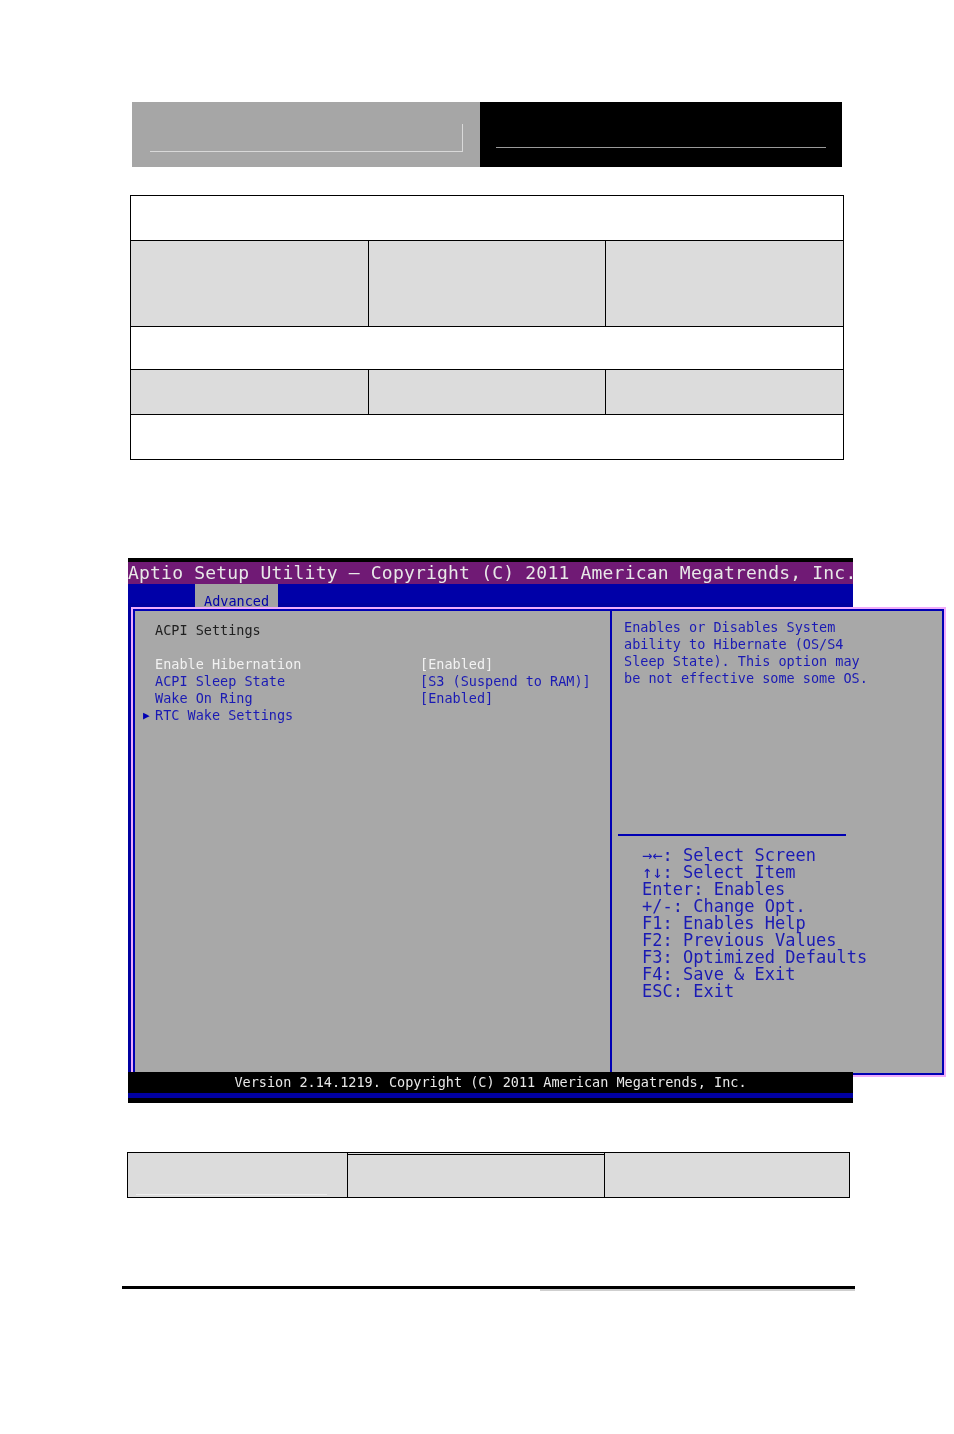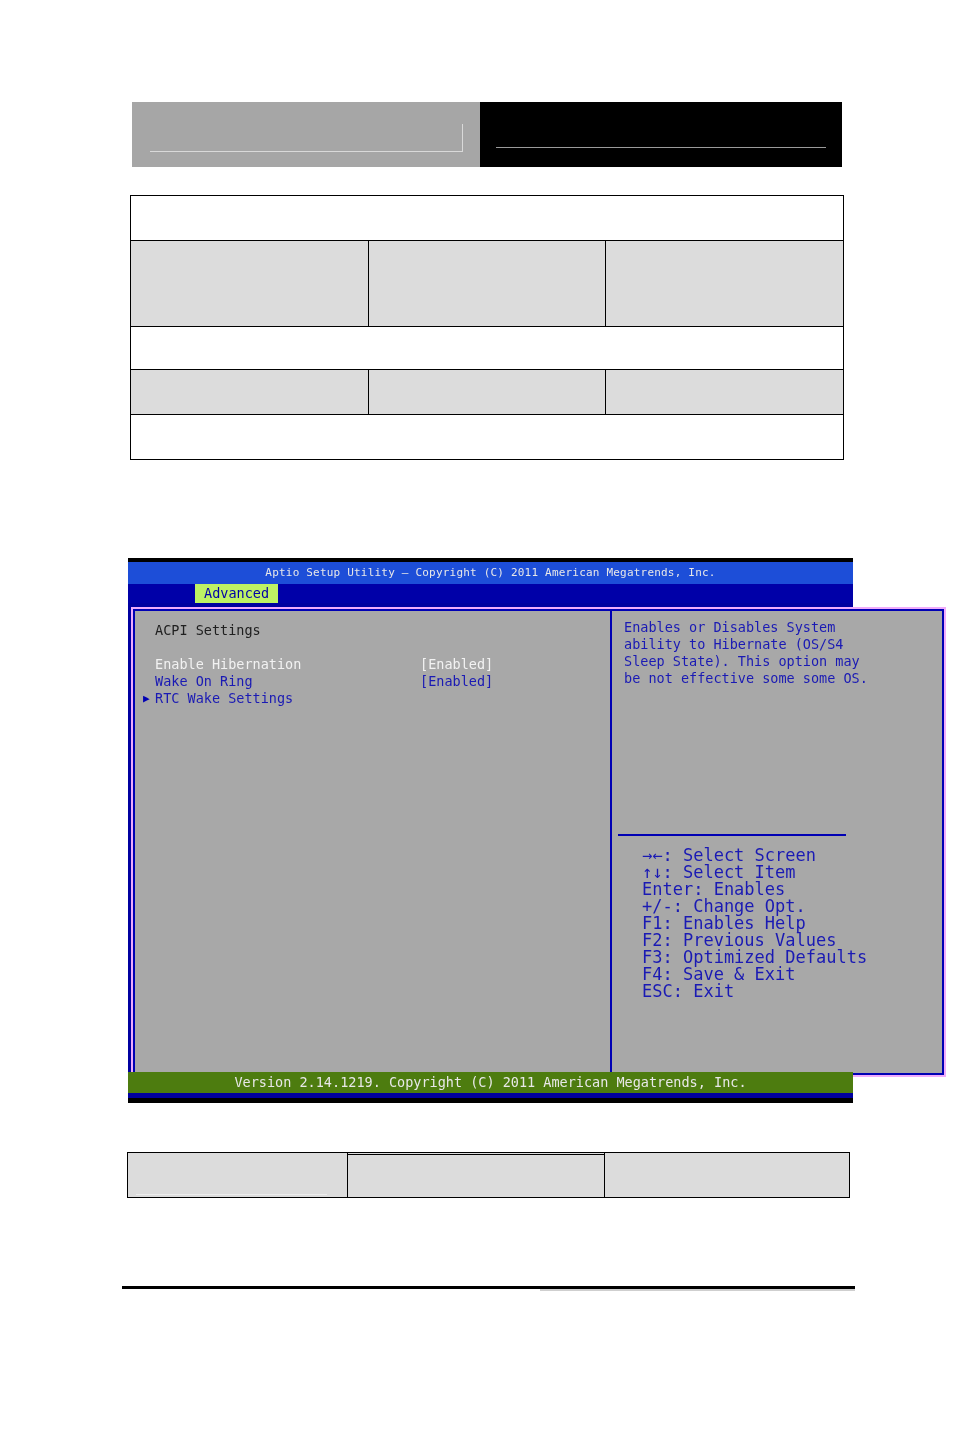--- a/index.html
+++ b/index.html
@@ -102,41 +102,41 @@
     width: 725px;
     height: 545px;
     background: #0000a0;
     font-family: "DejaVu Sans Mono", "Liberation Mono", monospace;
     box-sizing: border-box;
     border-top: 4px solid #000000;
     border-bottom: 5px solid #000000;
   }
   #bios-titlebar {
     height: 22px;
-    background: #1d4ed8;
+    background: #701a75;
     color: #e8e8e8;
-    font-size: 11px;
+    font-size: 18px;
     line-height: 22px;
     text-align: center;
     letter-spacing: 0.2px;
     white-space: nowrap;
   }
   #bios-tabbar {
     height: 19px;
     background: #0000a8;
     position: relative;
   }
   #tab-advanced {
     position: absolute;
     left: 67px;
     top: 0;
     height: 19px;
     line-height: 19px;
-    padding: 0 9px;
-    background: #bef264;
+    padding: 8px 9px;
+    background: #a3a3a3;
     color: #0000a8;
     font-size: 13.5px;
     white-space: nowrap;
   }
   #bios-body {
     position: absolute;
     left: 3px;
     top: 45px;
     width: 815px;
     height: 470px;
@@ -228,21 +228,21 @@
     margin-left: 24px;
   }
 
   #bios-versionbar {
     position: absolute;
     left: 0;
     bottom: 5px;
     width: 100%;
     height: 21px;
     line-height: 21px;
-    background: #4d7c0f;
+    background: #000000;
     color: #e8e8e8;
     font-size: 13.5px;
     text-align: center;
     white-space: nowrap;
   }
 
   
   #footer-rule {
     position: absolute;
     left: 122px;
@@ -309,20 +309,24 @@
     <div id="bios-panels">
 
       <div id="panel-left">
         <div class="section-title">ACPI Settings</div>
 
         <div class="opt-row">
           <span class="opt-label sel">Enable Hibernation</span>
           <span class="opt-value sel">[Enabled]</span>
         </div>
 
+        <div class="opt-row">
+          <span class="opt-label">ACPI Sleep State</span>
+          <span class="opt-value">[S3 (Suspend to RAM)]</span>
+        </div>
 
         <div class="opt-row">
           <span class="opt-label">Wake On Ring</span>
           <span class="opt-value">[Enabled]</span>
         </div>
 
         <div class="opt-row">
           <span class="opt-arrow">▶</span>
           <span class="opt-label">RTC Wake Settings</span>
           <span class="opt-value"></span>

